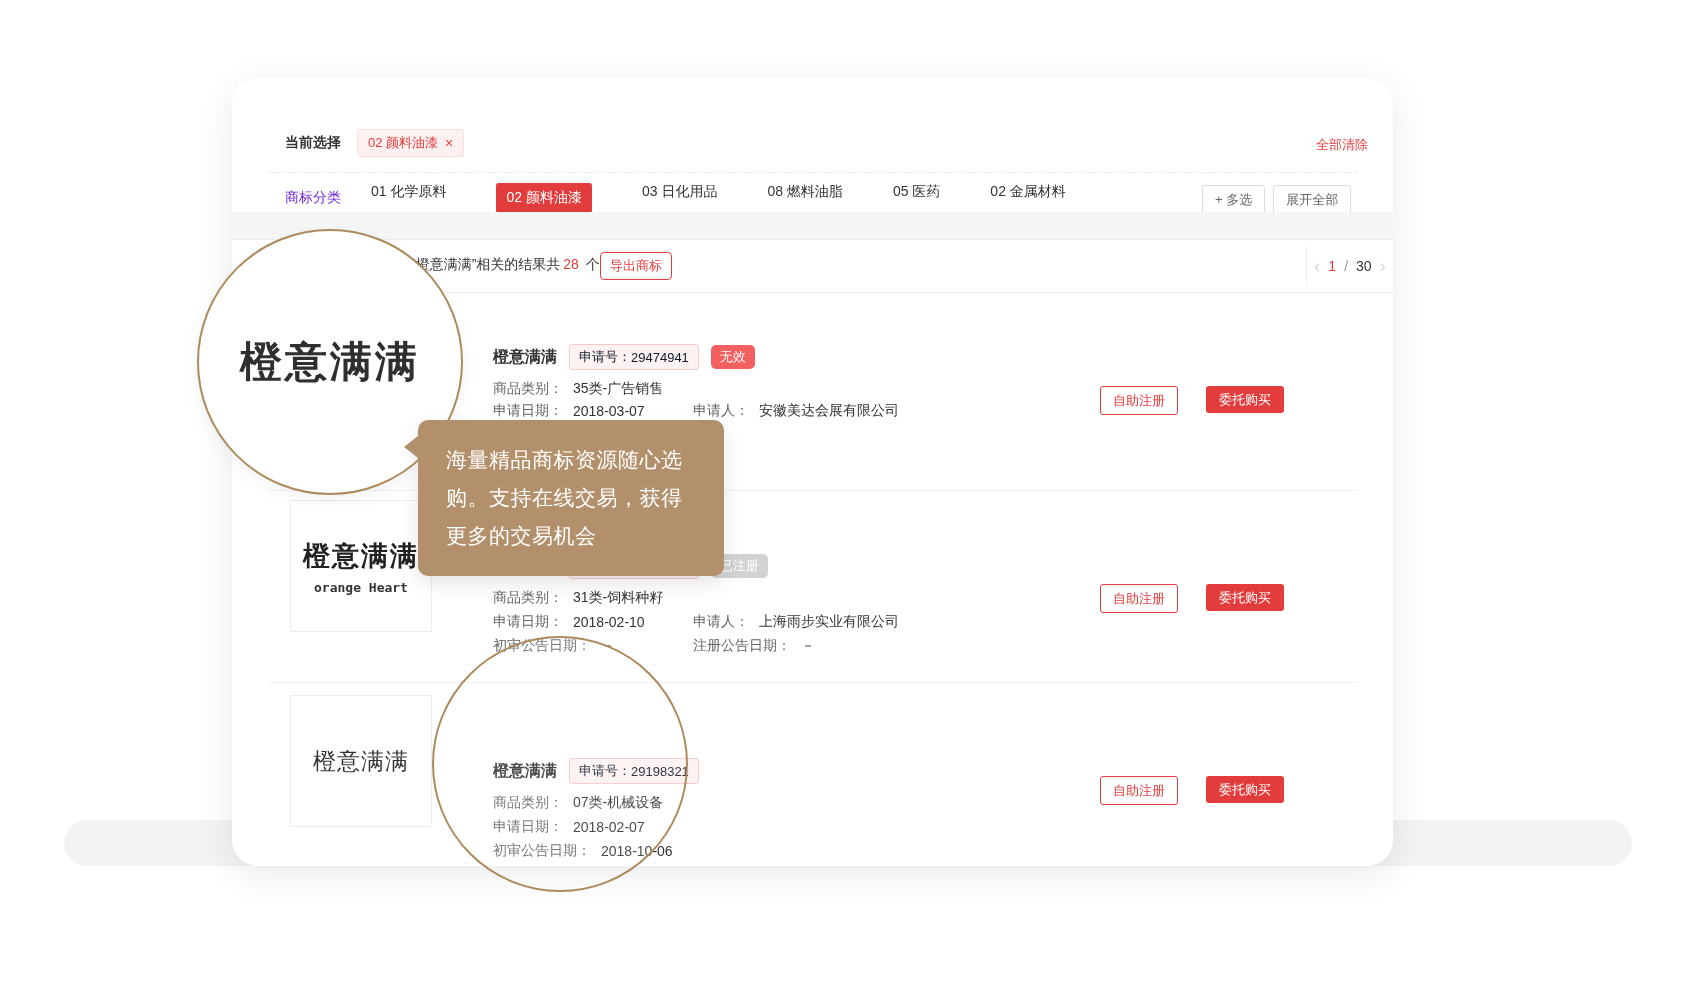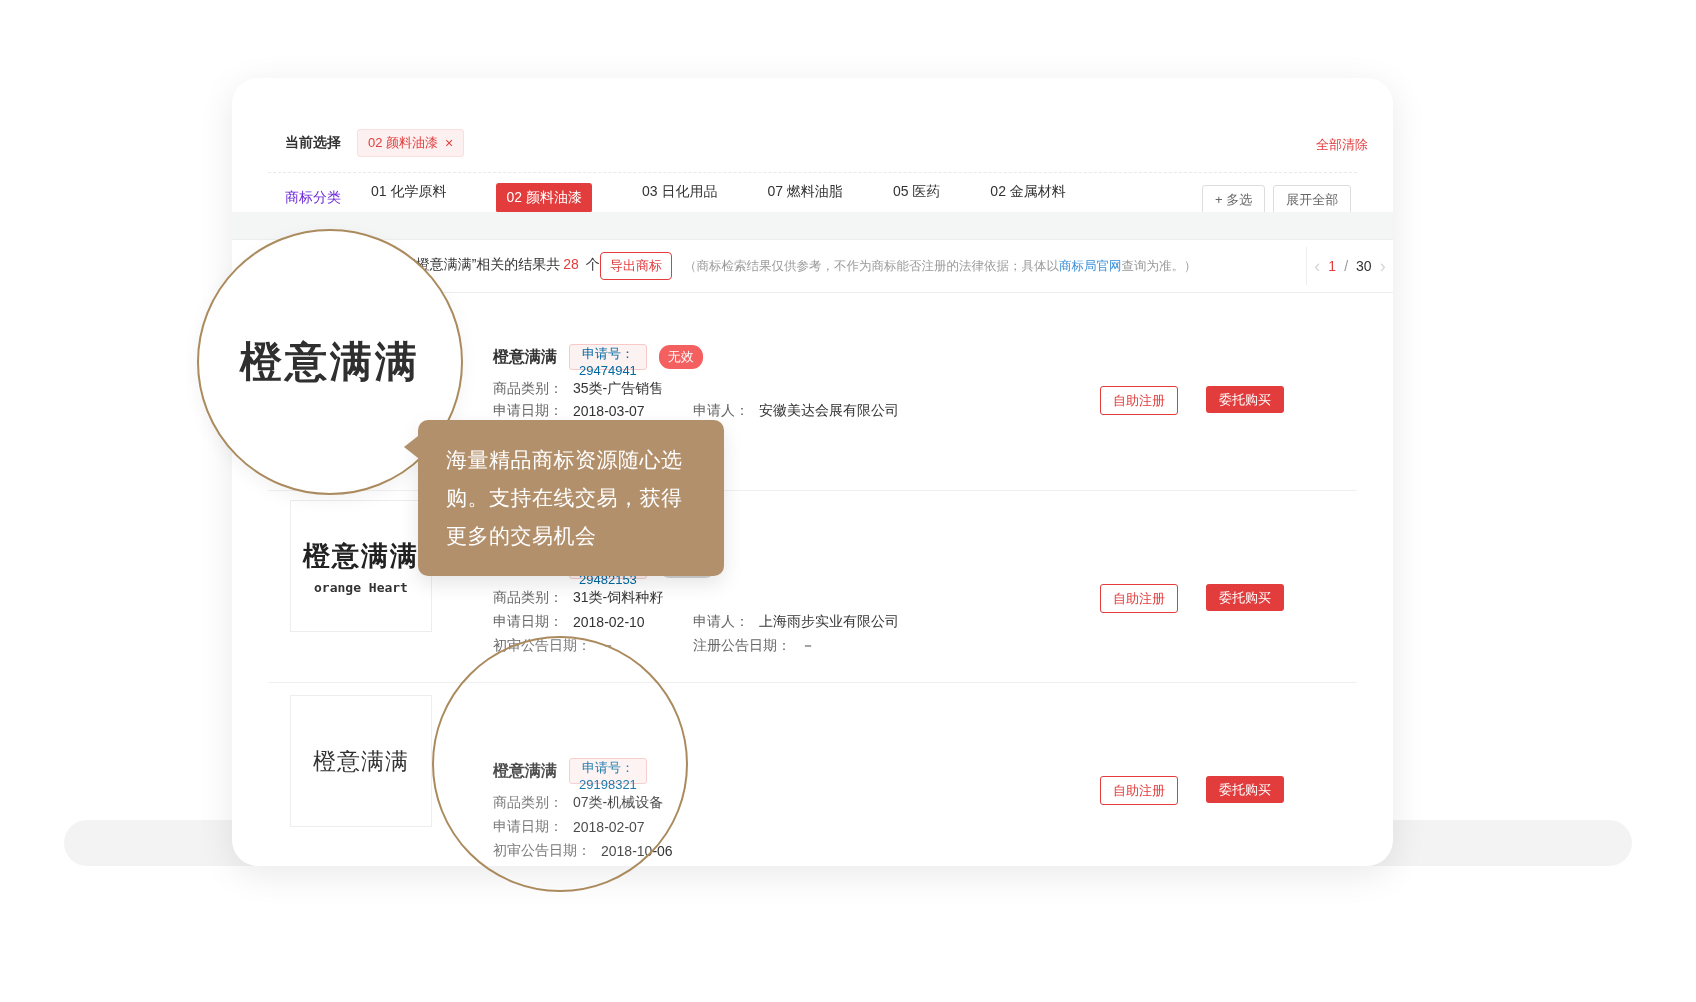--- a/index.html
+++ b/index.html
@@ -49,22 +49,22 @@
 
   
   .thumb{border:1px solid #ededed;background:#fff;display:flex;flex-direction:column;align-items:center;
          justify-content:center;z-index:2;}
   .thumb .mark-plain{font-size:23px;color:#333;letter-spacing:1px;}
   .thumb .mark-calli{font-family:"DejaVu Serif","Liberation Serif",serif;font-weight:700;font-size:27px;color:#222;letter-spacing:2px;}
   .thumb .mark-sub{font-family:"DejaVu Sans Mono","Liberation Mono",monospace;font-weight:700;font-size:13px;color:#333;margin-top:6px;}
   .name-line{display:flex;align-items:center;gap:12px;height:24px;}
   .mark-name{font-size:16px;font-weight:700;color:#333;white-space:nowrap;}
   .appno{display:flex;align-items:center;height:24px;padding:0 9px;background:#fdf2f2;border:1px solid #f7c9c9;
-         border-radius:3px;color:#0369a1;font-size:13px;white-space:nowrap;flex-direction:column;}
-  .badge{display:flex;align-items:center;height:24px;padding:0 9px;border-radius:11px;color:#fff;font-size:13px;white-space:nowrap;}
+         border-radius:3px;color:#0f172a;font-size:13px;white-space:nowrap;}
+  .badge{display:flex;align-items:center;height:24px;padding:0 9px;border-radius:5px;color:#fff;font-size:13px;white-space:nowrap;}
   .badge-invalid{background:#f45f5f;}
   .badge-registered{background:#d2d2d2;}
   .line{display:flex;align-items:center;height:20px;white-space:nowrap;}
   .lbl{font-size:14px;color:#666;}
   .val{font-size:14px;color:#333;margin-left:10px;}
   .btns{display:flex;gap:28px;z-index:2;}
   .btn-outline{display:flex;align-items:center;justify-content:center;width:76px;height:27px;border:1px solid #e23c3c;
                border-radius:3px;color:#e23c3c;font-size:13px;background:#fff;cursor:pointer;}
   .btn-solid{display:flex;align-items:center;justify-content:center;width:78px;height:27px;border-radius:3px;
              background:#e23c3c;color:#fff;font-size:13px;cursor:pointer;}
@@ -103,42 +103,39 @@
   <div class="abs clear-all z2" style="left:1316px;top:136px;">全部清除</div>
 
   <div class="abs dash-divider z2" style="left:268px;top:172px;width:1089px;"></div>
 
   <div class="abs row-flex z2" style="left:285px;top:184px;height:28px;">
     <span class="cat-label">商标分类</span>
     <span class="cat-items">
       <span class="cat-item">01 化学原料</span>
       <span class="cat-item selected">02 颜料油漆</span>
       <span class="cat-item">03 日化用品</span>
-      <span class="cat-item">07 燃料油脂</span>
+      <span class="cat-item">08 燃料油脂</span>
       <span class="cat-item">05 医药</span>
       <span class="cat-item">02 金属材料</span>
     </span>
   </div>
   <div class="abs row-flex z2" style="left:1202px;top:185px;gap:8px;">
     <span class="btn-light">+ 多选</span>
     <span class="btn-light">展开全部</span>
   </div>
 
   <div class="abs" id="band"></div>
   <div class="abs hline" style="left:232px;top:239px;width:1161px;"></div>
   <div class="abs hline" style="left:232px;top:292px;width:1161px;"></div>
 
   <div class="abs summary z2" style="left:285px;top:256px;">
     <span>当前分类下共检索到“橙意满满”相关的结果共</span><span class="count">28</span>
     <span>个</span>
   </div>
   <div class="abs btn-export z2" style="left:600px;top:252px;">导出商标</div>
-  <div class="abs disclaimer z2" style="left:684px;top:258px;">
-    <span>（商标检索结果仅供参考，不作为商标能否注册的法律依据；具体以</span><span class="link">商标局官网</span><span>查询为准。）</span>
-  </div>
   <div class="abs pager z2" style="left:1306px;top:247px;">
     <span class="arrow">‹</span>
     <span class="cur">1</span>
     <span class="sep">/</span>
     <span class="total">30</span>
     <span class="arrow">›</span>
   </div>
 
   <div class="abs hline" style="left:268px;top:490px;width:1089px;background:#f0f0f0;"></div>
   <div class="abs hline" style="left:268px;top:682px;width:1089px;background:#f0f0f0;"></div>

